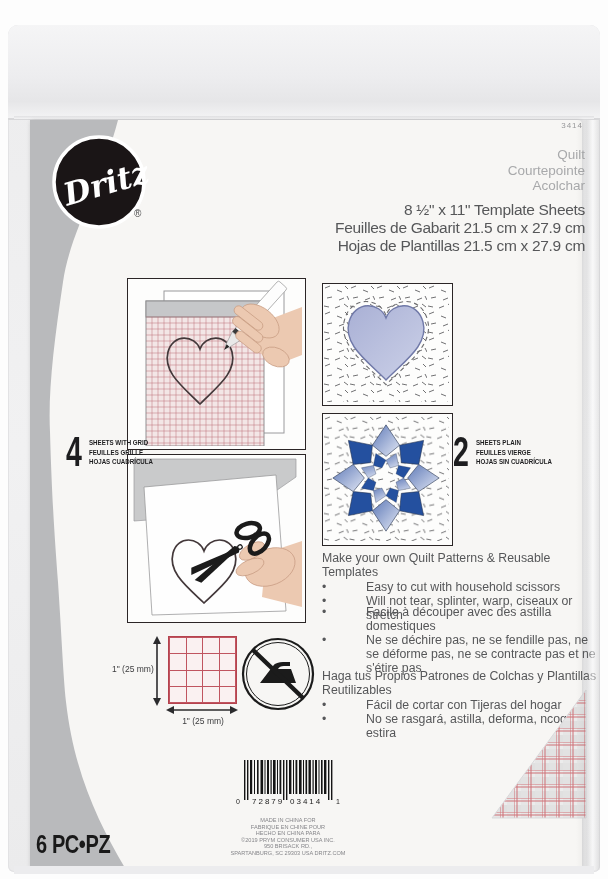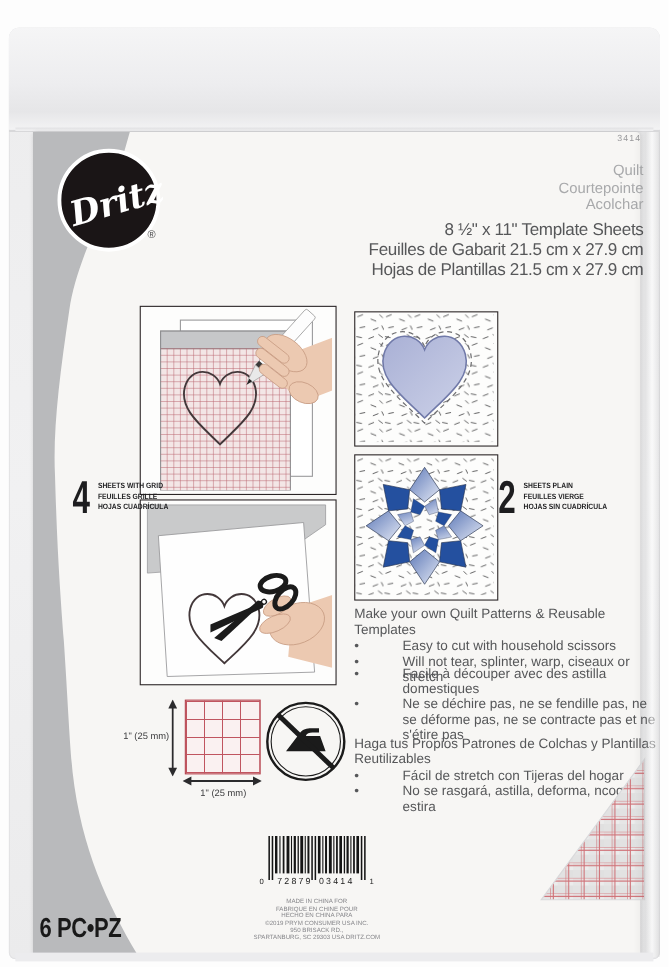--- a/index.html
+++ b/index.html
@@ -244,21 +244,21 @@
       </div>
     <div class="bullet">
         <span class="dot">•</span>
         <span class="btxt">Ne se déchire pas, ne se fendille pas, ne se déforme pas, ne se contracte pas et ne s'étire pas</span>
       </div>
   </div>
   <div class="abs copy" id="copy-es">
     <div class="heading">Haga tus Propios Patrones de Colchas y Plantillas Reutilizables</div>
     <div class="bullet">
         <span class="dot">•</span>
-        <span class="btxt">Fácil de stretch con Tijeras del hogar</span>
+        <span class="btxt">Fácil de cortar con Tijeras del hogar</span>
       </div>
     <div class="bullet">
         <span class="dot">•</span>
         <span class="btxt">No se rasgará, astilla, deforma, ncoge y estira</span>
       </div>
   </div>
 
   <div class="abs" id="mini-grid"></div>
   <svg class="abs" id="varrow" viewBox="0 0 10 70">
     <line x1="5" y1="6" x2="5" y2="64" stroke="#2b2b2d" stroke-width="1.6"></line>

